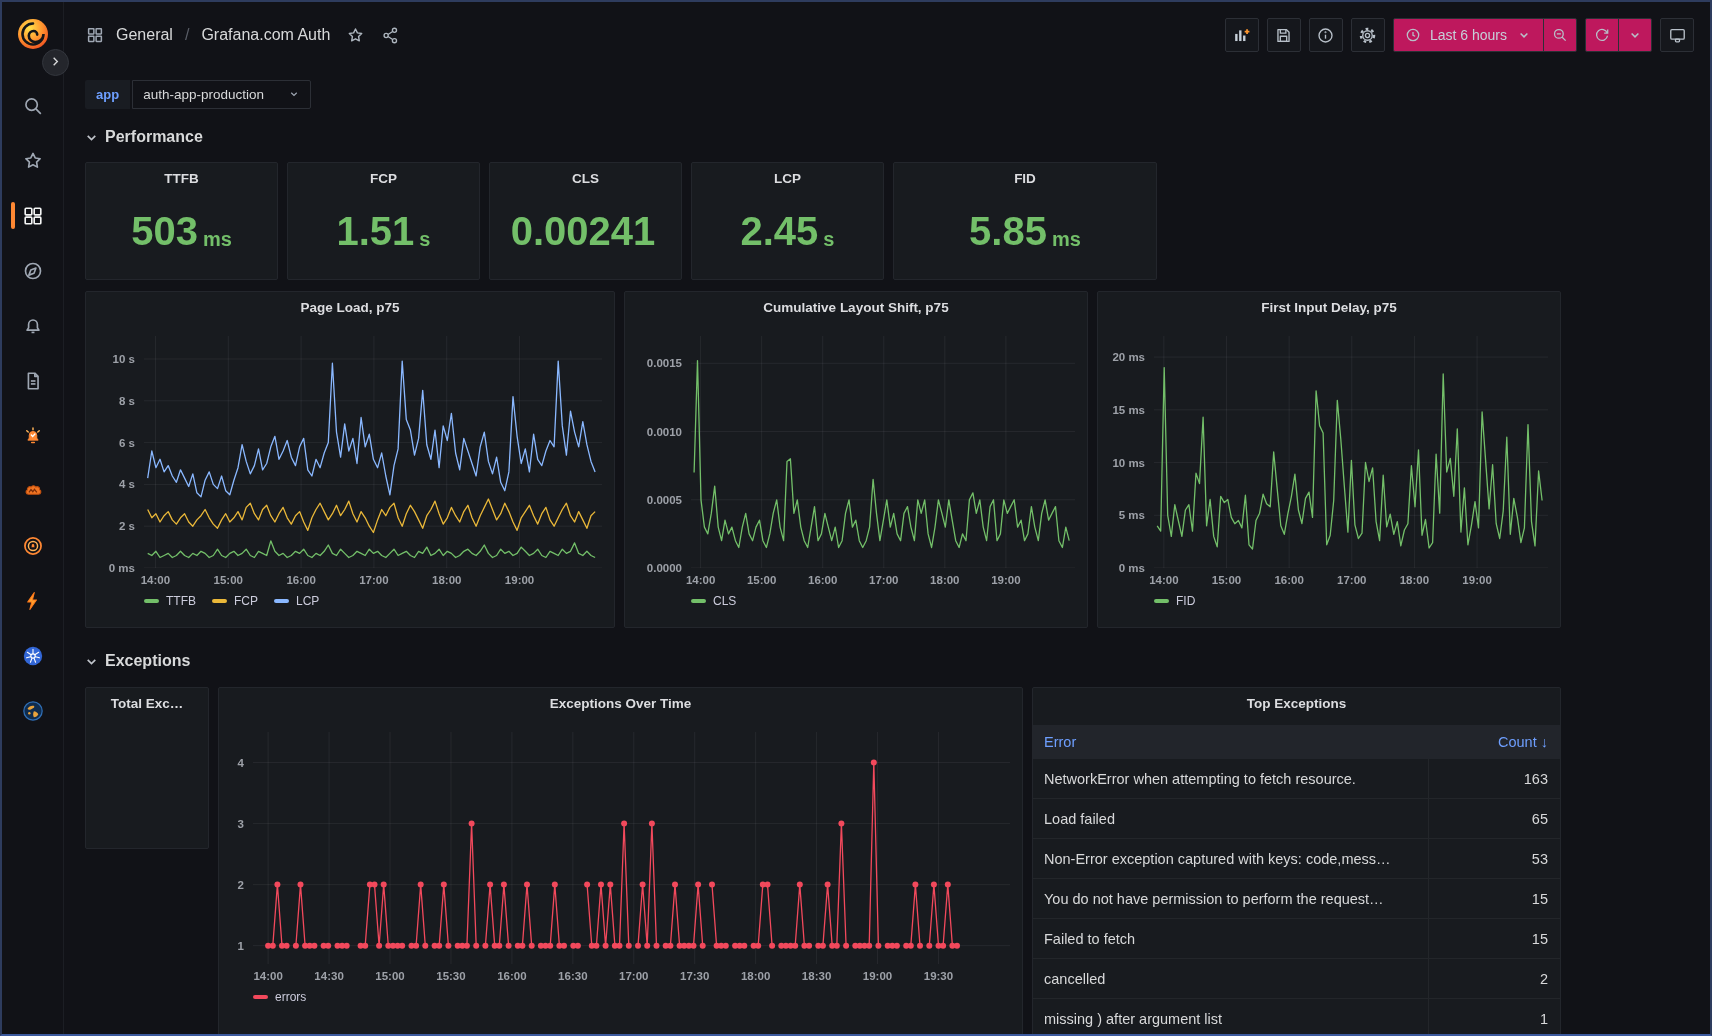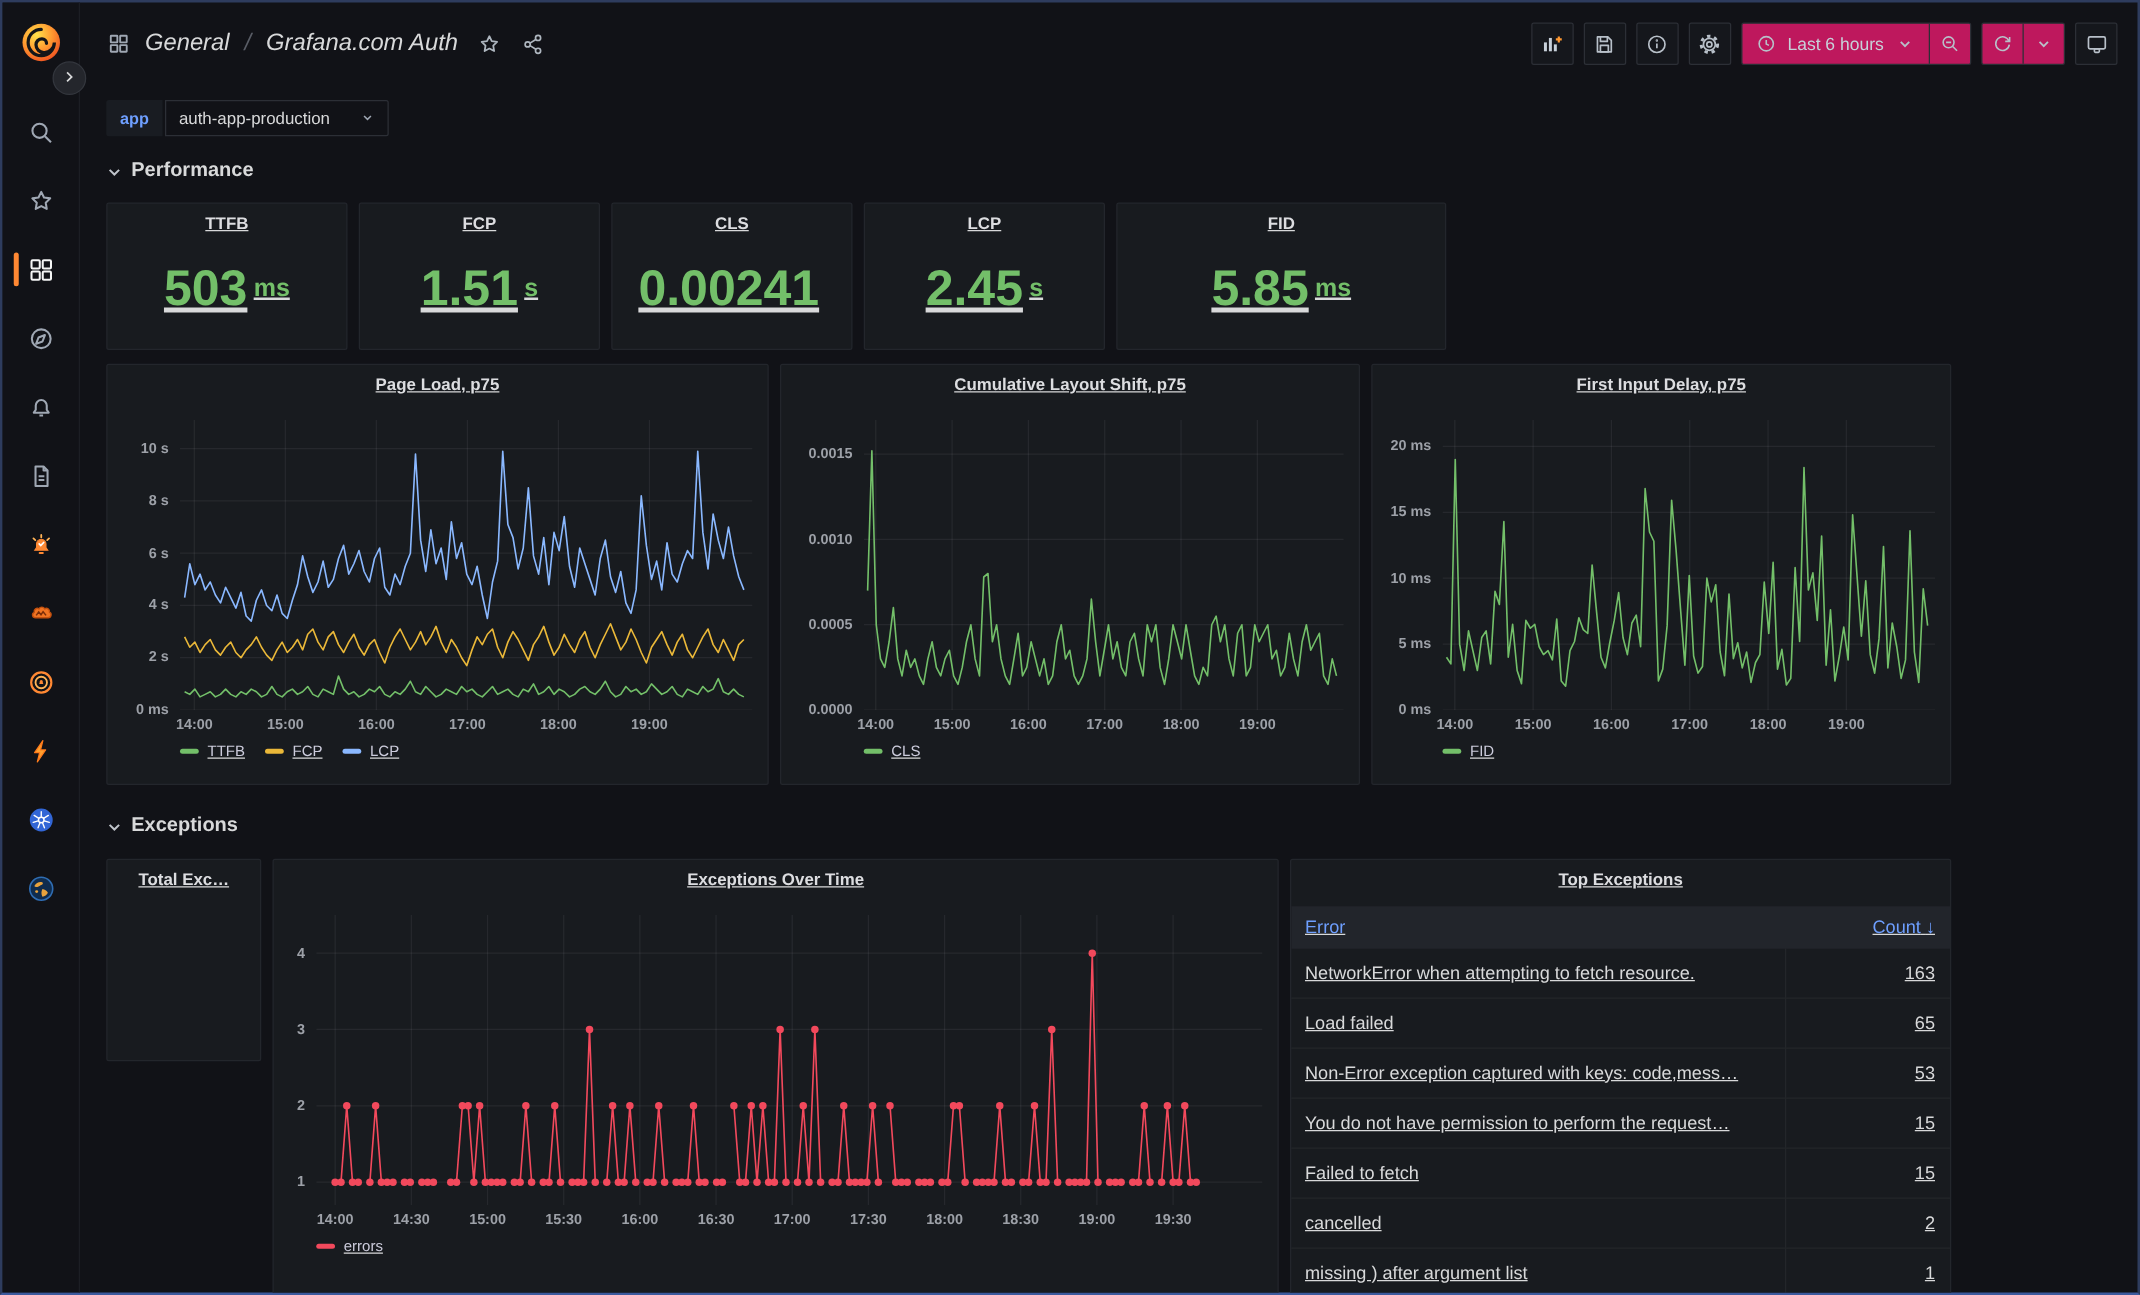--- a/index.html
+++ b/index.html
@@ -32,21 +32,21 @@
     background:#24262c; border:1px solid #33363d; color:#d8d9da; z-index:5;
     display:flex; align-items:center; justify-content:center; font-size:15px; cursor:pointer;
     line-height:1; padding-bottom:2px;
   }
   
   .main{ position:absolute; left:62px; top:0; right:0; bottom:0; }
   .topnav{
     height:66px; display:flex; align-items:center; justify-content:space-between;
     padding:0 16px 0 22px;
   }
-  .breadcrumb{ display:flex; align-items:center; gap:12px; font-size:19px;font-style:italic; }
+  .breadcrumb{ display:flex; align-items:center; gap:12px; font-size:16px; }
   .breadcrumb .crumb{ cursor:pointer; }
   .breadcrumb .sep{ color:#595d66; }
   .crumb-icon{ width:18px; height:18px; color:#9fa7b3; }
   .bc-action{ width:19px; height:19px; color:#aeb6bf; cursor:pointer; margin-left:4px; }
   .toolbar{ display:flex; align-items:center; gap:8px; }
   .tb-btn{
     width:34px; height:34px; border:1px solid #2c2f36; border-radius:2px; background:#15171c;
     display:flex; align-items:center; justify-content:center; color:#b8c0c9; cursor:pointer;
   }
   .tb-btn svg{ width:19px; height:19px; }
@@ -72,32 +72,32 @@
   }
   .var-value svg{ width:12px; height:12px; color:#9fa7b3; }
   .section-header{
     display:flex; align-items:center; gap:7px; font-size:16px; font-weight:700; color:#d8d9da;
     margin-top:18px; cursor:pointer;
   }
   .section-header svg{ width:13px; height:13px; color:#c0c4cb; }
   .section-header.exceptions{ margin-top:24px; }
   
   .panel{
-    background:#181b1f; border:1px solid #23262c; border-radius:2px;text-decoration:underline;
+    background:#181b1f; border:1px solid #23262c; border-radius:2px;
   }
   .panel-title{
     text-align:center; font-size:13.5px; font-weight:600; color:#dcdde0;
     padding-top:8px; height:30px; cursor:pointer; white-space:nowrap; overflow:hidden;
   }
   .stat-row{ display:flex; gap:9px; margin-top:16px; }
   .stat-panel{ height:118px; display:flex; flex-direction:column; }
   .stat-panel .value-wrap{
     flex:1; display:flex; align-items:center; justify-content:center; padding-bottom:10px;
   }
-  .stat-value{ display:flex; align-items:center; }
+  .stat-value{ display:flex; align-items:flex-end; }
   .stat-value .num{ font-size:40px; font-weight:700; color:#73bf69; line-height:1; }
   .stat-value .unit{ font-size:20px; font-weight:700; color:#73bf69; margin-left:5px; }
   .stat-value.red .num{ color:#f2495c; }
   
   .chart-row{ display:flex; gap:9px; margin-top:11px; }
   .chart-panel{ height:337px; display:flex; flex-direction:column; }
   .chart-body{ display:flex; height:232px; margin-top:14px; padding-right:12px; }
   .ylabels{ position:relative; }
   .ytick{
     position:absolute; right:9px; transform:translateY(-50%);

